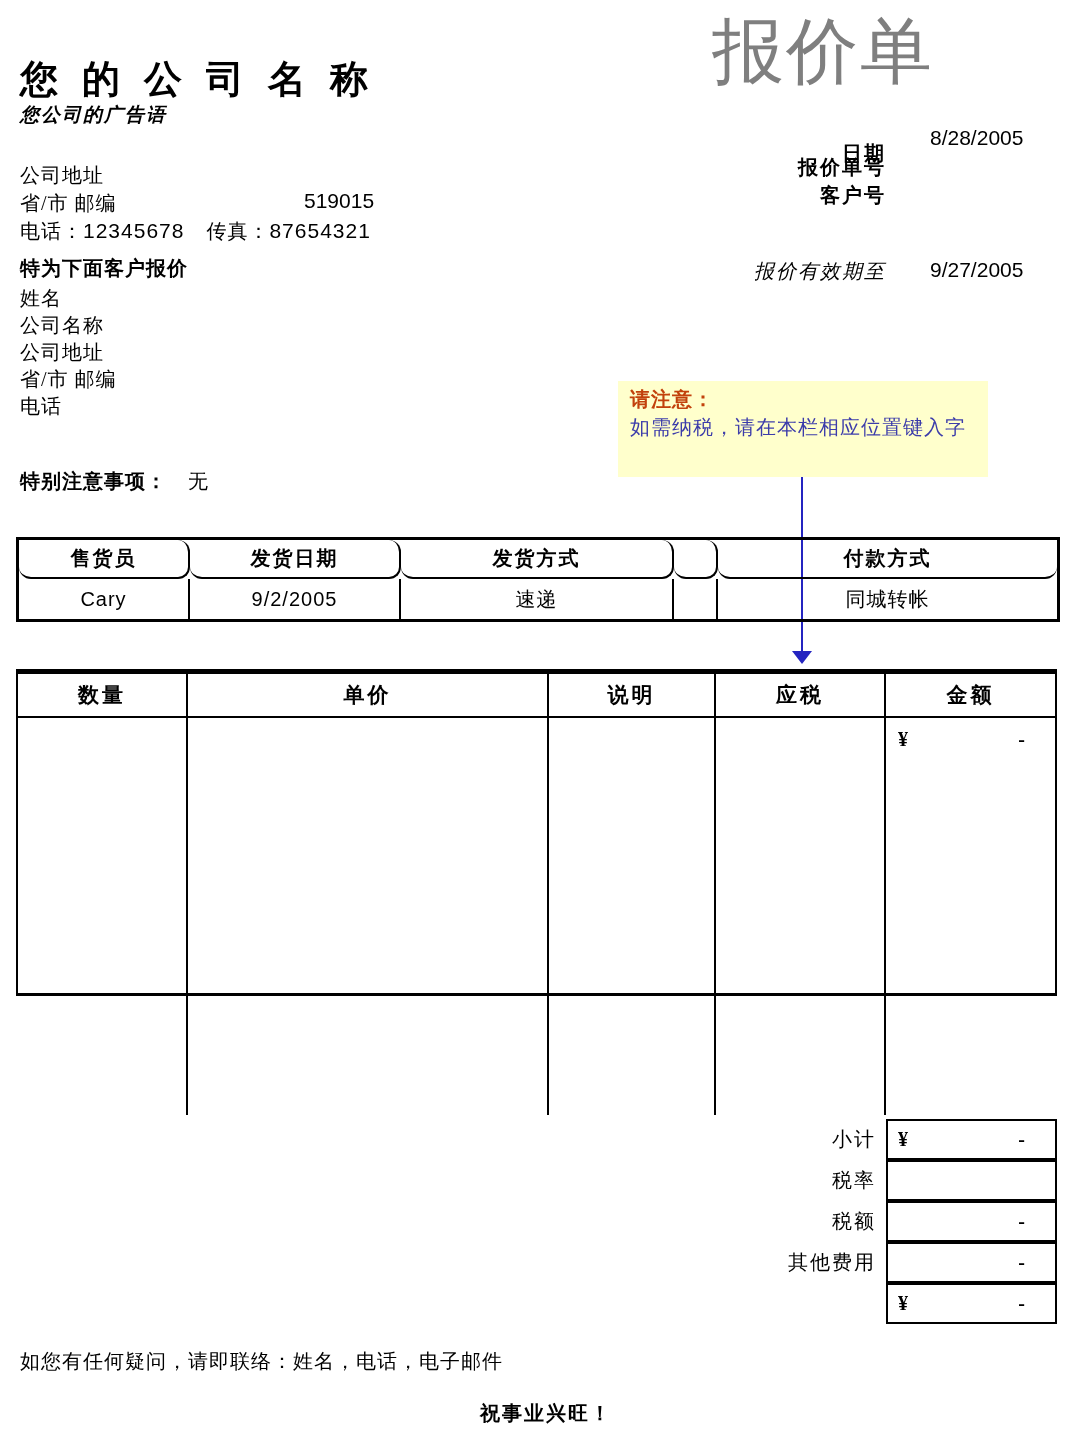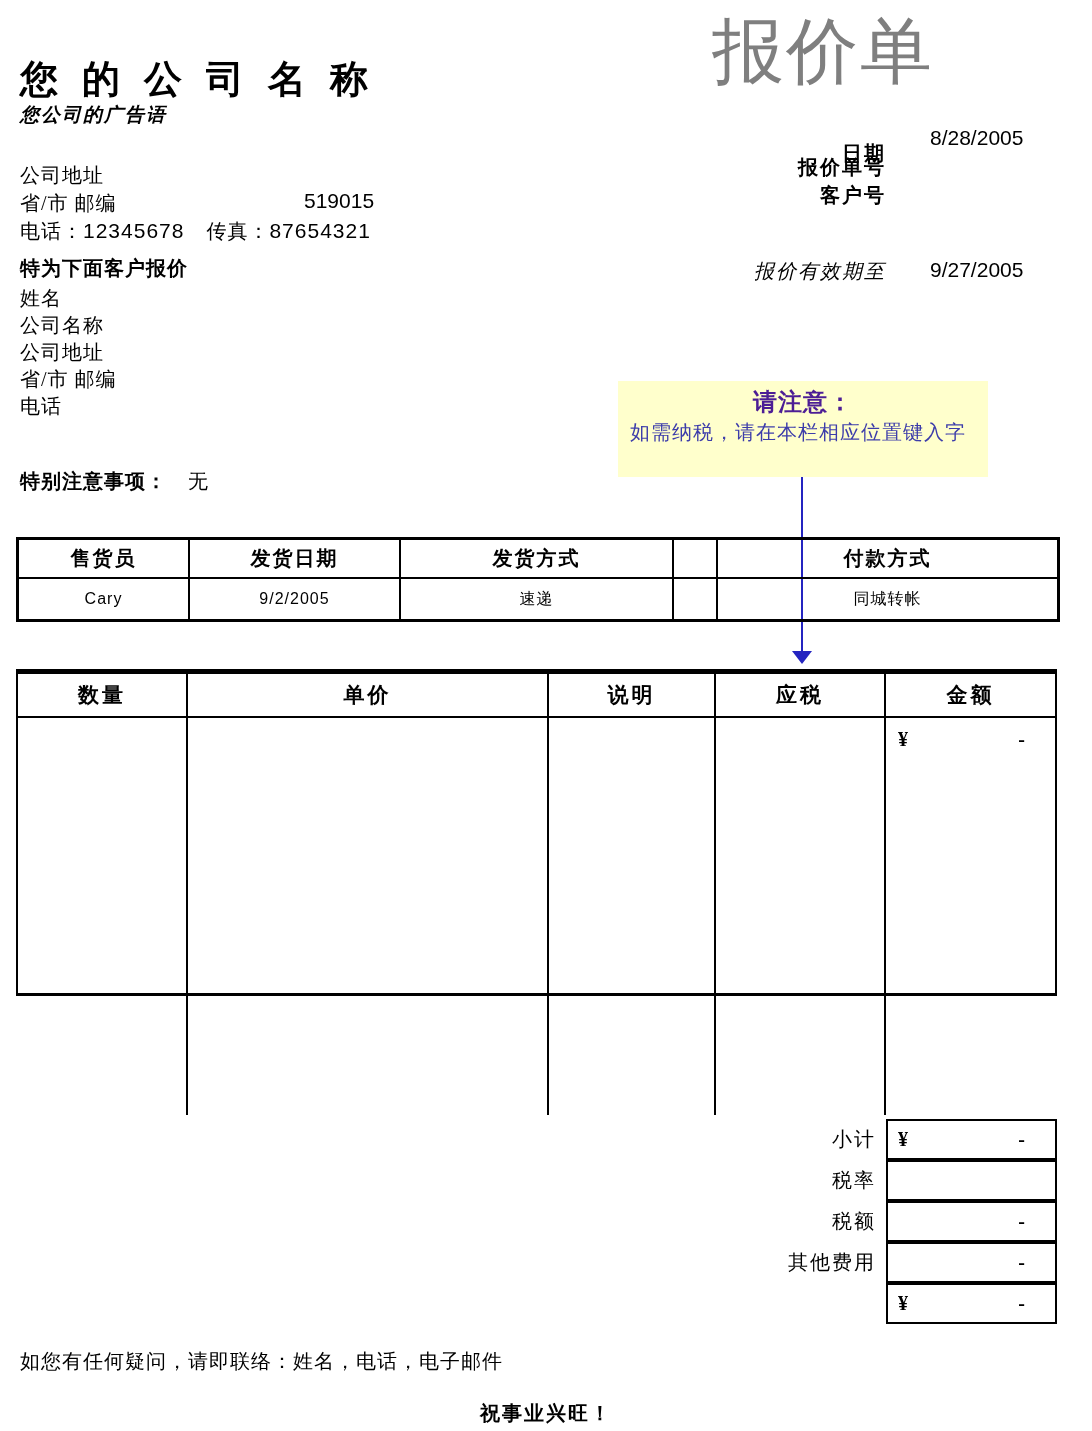--- a/index.html
+++ b/index.html
@@ -15,32 +15,32 @@
   .company-name{left:20px;top:54px;font-size:38px;font-weight:bold;letter-spacing:24px;white-space:nowrap;}
   .slogan{left:20px;top:102px;font-size:19px;font-weight:bold;font-style:italic;letter-spacing:2px;}
   .doc-title{left:712px;top:8px;font-size:72px;line-height:1.2;color:#7f7f7f;letter-spacing:2px;white-space:nowrap;}
 
   .meta-label{left:706px;width:180px;text-align:right;font-size:20px;font-weight:bold;letter-spacing:2px;white-space:nowrap;}
   .meta-value{left:930px;font-size:21px;white-space:nowrap;}
   .addr{left:20px;font-size:20px;letter-spacing:1px;white-space:nowrap;}
   .num{font-size:21px;}
 
   .note-box{left:618px;top:381px;width:370px;height:96px;background:#ffffcc;padding:5px 12px;box-sizing:border-box;}
-  .note-title{font-size:24px;font-weight:bold;color:#4c1d95;letter-spacing:1px;text-align:center;}
+  .note-title{font-size:20px;font-weight:bold;color:#c2410c;letter-spacing:1px;}
   .note-line{font-size:20px;color:#3c3caa;line-height:28px;letter-spacing:1px;white-space:nowrap;}
 
   .arrow-line{left:801px;top:477px;width:2px;height:176px;background:#2424c0;}
   .arrow-head{left:792px;top:651px;width:0;height:0;border-left:10px solid transparent;border-right:10px solid transparent;border-top:13px solid #2424c0;}
 
   .ship-table{left:16px;top:537px;width:1044px;border:3px solid #000;box-sizing:border-box;}
   .ship-row{display:grid;grid-template-columns:171px 211px 273px 44px 1fr;}
   .ship-row > div{border-right:2px solid #000;text-align:center;overflow:hidden;}
   .ship-row > div:last-child{border-right:none;}
-  .ship-head > div{font-size:20px;font-weight:bold;line-height:37px;border-bottom:2px solid #000;letter-spacing:2px;font-family:"Liberation Sans","DejaVu Sans",sans-serif;}
-  .ship-data > div{font-size:16px;line-height:40px;letter-spacing:1px;}
+  .ship-head > div{font-size:20px;font-weight:bold;line-height:37px;border-bottom:2px solid #000;letter-spacing:2px;font-family:"Liberation Sans","DejaVu Sans",sans-serif;border-radius:12px;}
+  .ship-data > div{font-size:20px;line-height:40px;letter-spacing:1px;}
 
   .items-table{left:16px;top:669px;width:1041px;height:327px;border:2px solid #000;border-top:5px solid #000;border-bottom:3px solid #000;box-sizing:border-box;}
   .items-head{display:grid;grid-template-columns:170px 361px 167px 170px 1fr;height:44px;box-sizing:border-box;}
   .items-head > div{border-right:2px solid #000;border-bottom:2px solid #000;text-align:center;font-size:21px;font-weight:bold;line-height:42px;letter-spacing:3px;font-family:"Liberation Sans","DejaVu Sans",sans-serif;}
   .items-head > div:last-child{border-right:none;}
   .items-body{display:grid;grid-template-columns:170px 361px 167px 170px 1fr;height:397px;box-sizing:border-box;}
   .items-body > div{border-right:2px solid #000;}
   .items-body > div:last-child{border-right:none;}
   .amount-cell{display:flex;justify-content:space-between;align-items:flex-start;padding:10px 30px 0 12px;box-sizing:border-box;font-size:20px;font-weight:bold;}
 

